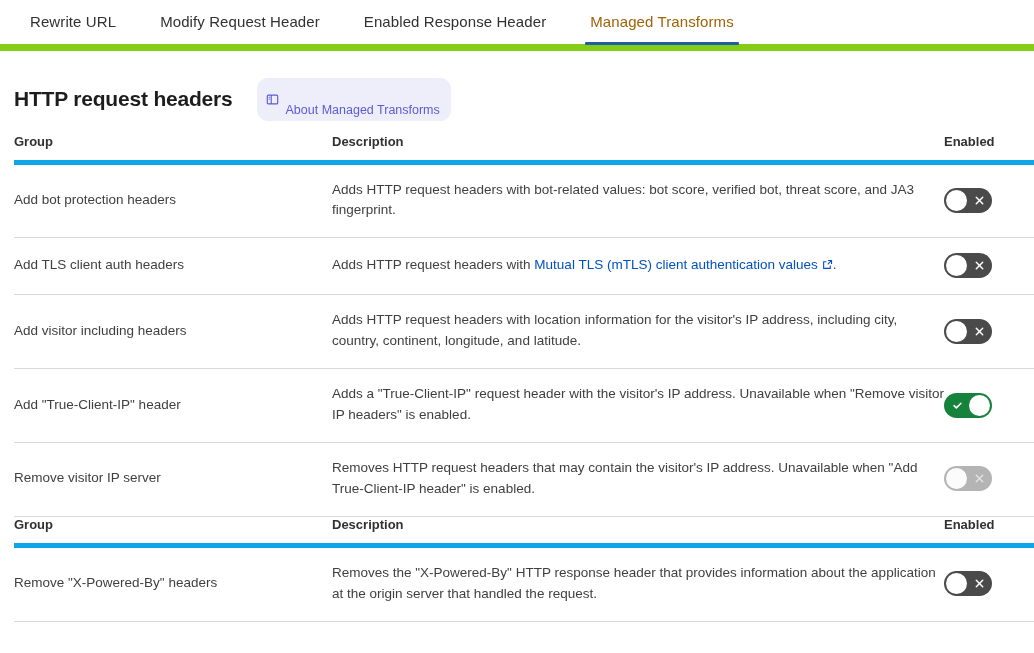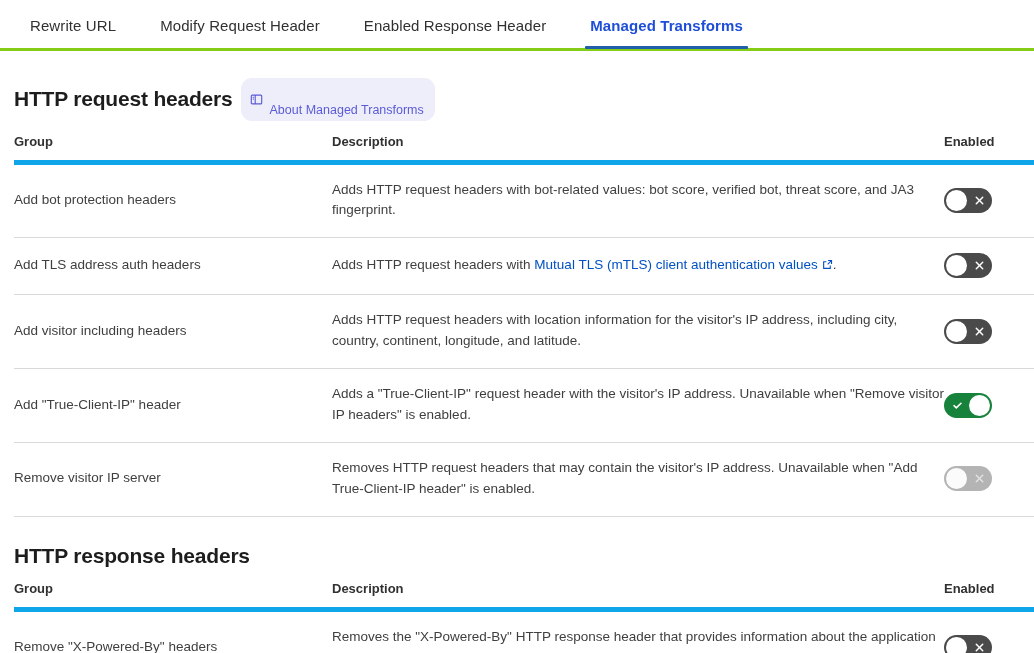--- a/index.html
+++ b/index.html
@@ -12,57 +12,57 @@
     background: #ffffff;
     font-family: "Liberation Sans", sans-serif;
     color: #313131;
     overflow: hidden;
   }
 
   
   .tabbar {
     position: relative;
     height: 51px;
-    border-bottom: 3px solid #84cc16;
+    border-bottom: 7px solid #84cc16;
     display: flex;
     align-items: flex-end;
     padding: 0 0 0 14px;
   }
   .tab {
     position: relative;
     font-size: 15px;
     color: #313131;
     padding: 0 16px 15px 16px;
     margin-right: 12px;
     line-height: 1;
     cursor: pointer;
     white-space: nowrap;
     letter-spacing: 0.1px;
   }
   .tab.active {
-    color: #1d4ed8;
-    font-weight: 700;
+    color: #a16207;
+    font-weight: 400;
   }
   .tab.active::after {
     content: "";
     position: absolute;
     left: 11px;
     right: 11px;
     bottom: -1px;
     height: 3px;
     background: #1f5fa9;
     border-radius: 1px;
   }
 
   
   .section { padding: 0 14px; }
   .section-head {
     display: flex;
     align-items: center;
-    gap: 8px;
+    gap: 24px;
     padding-top: 27px;
     padding-bottom: 13px;
   }
   .section-title {
     font-size: 21px;
     font-weight: bold;
     color: #1d1d1d;
     letter-spacing: -0.2px;
     margin: 0;
   }
@@ -214,21 +214,21 @@
               <svg viewBox="0 0 12 12" width="11" height="11" stroke="currentColor" stroke-width="1.6" stroke-linecap="round">
                 <line x1="2.5" y1="2.5" x2="9.5" y2="9.5"></line>
                 <line x1="9.5" y1="2.5" x2="2.5" y2="9.5"></line>
               </svg>
             </span>
           </span>
         </td>
       </tr>
 
       <tr>
-        <td class="td-group">Add TLS address auth headers</td>
+        <td class="td-group">Add TLS client auth headers</td>
         <td class="td-desc"><span>Adds HTTP request headers with </span><a class="desc-link"><span>Mutual TLS (mTLS) client authentication values</span></a><span class="ext-icon"><svg viewBox="0 0 12 12" width="11" height="11" fill="none" stroke="#0051c3" stroke-width="1.2">
                 <path d="M6.6 1.6H10.4V5.4"></path>
                 <path d="M10.2 1.8L6.2 5.8"></path>
                 <path d="M9 7.2V10.2H1.8V3H4.8"></path>
               </svg></span><span>.</span></td>
         <td class="td-en">
           <span class="toggle">
             <span class="knob"></span>
             <span class="mark">
               <svg viewBox="0 0 12 12" width="11" height="11" stroke="currentColor" stroke-width="1.6" stroke-linecap="round">
@@ -285,23 +285,20 @@
             </span>
           </span>
         </td>
       </tr>
     </tbody>
   </table>
 </div>
 
 <div class="section">
 
-  <div class="section-head">
-    <h2 class="section-title">HTTP response headers</h2>
-  </div>
 
   <table class="mt">
     <colgroup>
         <col class="c-group">
         <col class="c-desc">
         <col class="c-en">
       </colgroup>
     <thead>
       <tr>
         <th class="th-group">Group</th>

